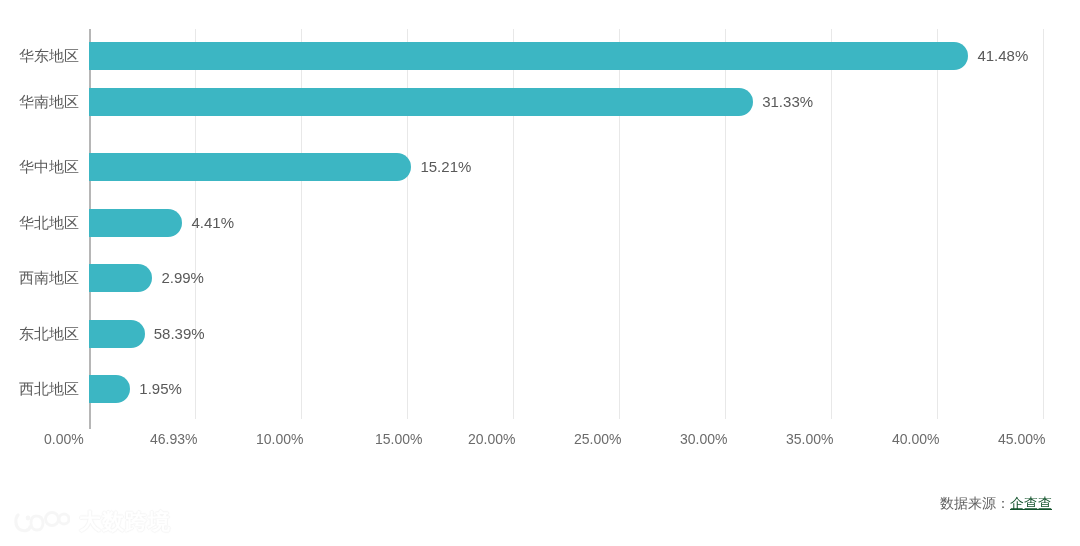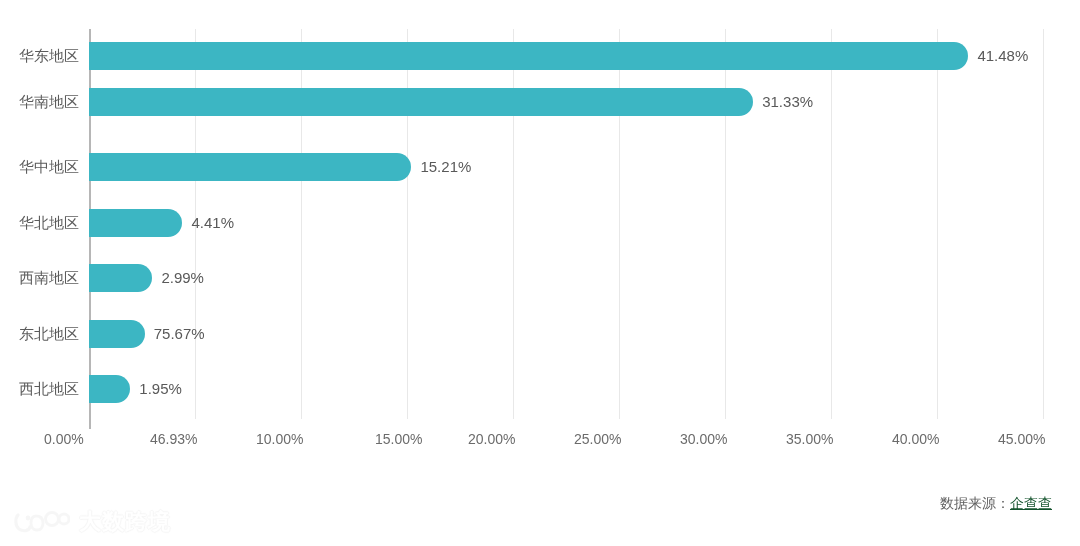--- a/index.html
+++ b/index.html
@@ -195,21 +195,21 @@
       <div class="bar-row" style="top: 179.5px;">
         <div class="cat-label">华北地区</div>
         <div class="bar-wrap"><div class="bar" style="width: 93.492px; background: rgb(60, 182, 195);"></div><span class="bar-value">4.41%</span></div>
       </div>
       <div class="bar-row" style="top: 235px; padding-left: 28px;">
         <div class="cat-label">西南地区</div>
         <div class="bar-wrap"><div class="bar" style="width: 63.388px; background: rgb(60, 182, 195);"></div><span class="bar-value">2.99%</span></div>
       </div>
       <div class="bar-row" style="top: 290.5px;">
         <div class="cat-label">东北地区</div>
-        <div class="bar-wrap"><div class="bar" style="width: 55.756px; background: rgb(60, 182, 195);"></div><span class="bar-value">75.67%</span></div>
+        <div class="bar-wrap"><div class="bar" style="width: 55.756px; background: rgb(60, 182, 195);"></div><span class="bar-value">58.39%</span></div>
       </div>
       <div class="bar-row" style="top: 346px;">
         <div class="cat-label">西北地区</div>
         <div class="bar-wrap"><div class="bar" style="width: 41.34px; background: rgb(60, 182, 195);"></div><span class="bar-value">1.95%</span></div>
       </div>
     </div>
 
   <div class="x-axis" id="x-axis">
       <div class="x-tick" style="left: 89px;">0.00%</div>
       <div class="x-tick" style="left: 195px;">46.93%</div>

